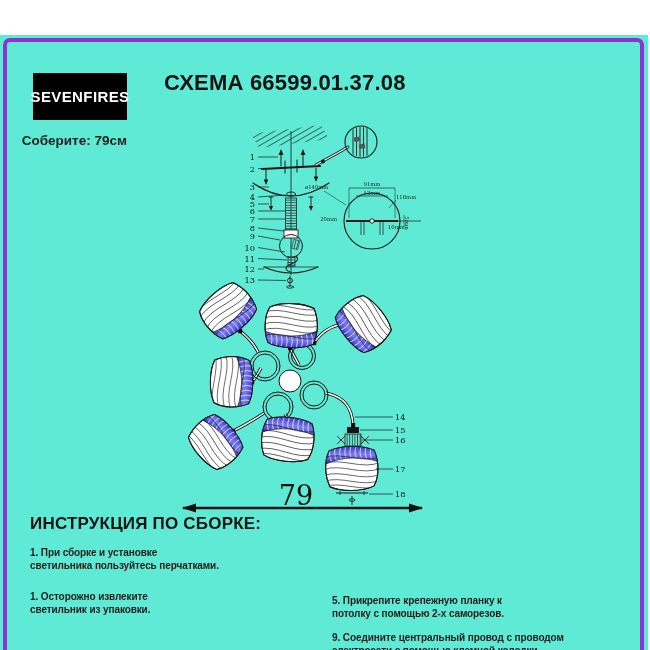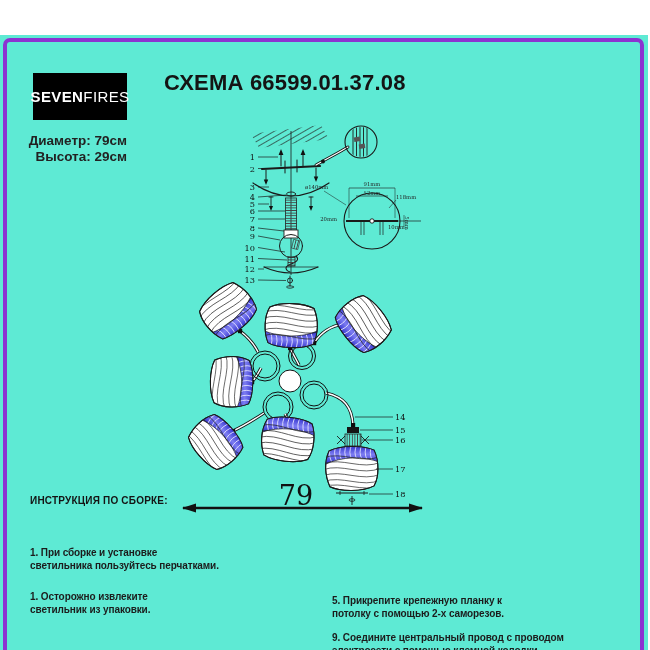--- a/index.html
+++ b/index.html
@@ -6,31 +6,31 @@
   html,body { width:650px; height:650px; background:#fff; overflow:hidden;
               font-family:"Liberation Sans", sans-serif; }
   .page { position:relative; width:648px; height:650px; background:#5eead4;margin-top:35px; }
   .frame { position:absolute; left:3px; top:3px; width:641px; height:637px;
            border:4px solid #8c33d1; border-radius:7px; }
 
   .logo { position:absolute; left:33px; top:38px; width:94px; height:47px;
           background:#000; color:#fff; display:flex; align-items:center;
           justify-content:center; font-size:15px; letter-spacing:.4px; }
   .logo .b { font-weight:800; }
-  .logo .l { font-weight:400; }
+  .logo .l { font-weight:700; }
 
   .specs { position:absolute; left:8px; top:98px; width:119px; text-align:right;
            font-size:13.5px; font-weight:600; color:#222; line-height:1.18; }
 
   .title { position:absolute; left:164px; top:34px; font-size:22px; font-weight:800;
            color:#141414; line-height:1.28; letter-spacing:.2px; }
 
   .diagram { position:absolute; left:0; top:0; width:650px; height:650px; }
 
-  .instr-head { position:absolute; left:30px; top:460px; font-size:10px;
+  .instr-head { position:absolute; left:30px; top:479px; font-size:17px;
                 font-weight:800; color:#141414; letter-spacing:.2px; }
   .instr { position:absolute; font-size:10px; font-weight:600; color:#1c1c1c;
            line-height:1.3; white-space:pre-line; letter-spacing:-.1px; }
   .i1 { left:30px;  top:511px; width:300px; }
   .i2 { left:30px;  top:555px; width:300px; }
   .i3 { left:30px;  top:596px; width:310px; }
   .i4 { left:332px; top:504px; width:312px; }
   .i5 { left:332px; top:559px; width:312px; }
   .i6 { left:332px; top:596px; width:312px; }
 
@@ -45,22 +45,21 @@
 
 <div class="page">
   <div class="frame"></div>
 
   <div class="logo">
     <span class="b">SEVEN</span>
       <span class="l">FIRES</span>
   </div>
 
   <div class="specs">
-    <div>Диаметр: 79см</div>
-    <div>Высота: 29см</div>
+    <div>Соберите: 79см</div>
   </div>
 
   <div class="title">
     <div>СХЕМА 66599.01.37.08</div>
   </div>
 
   <svg class="diagram" viewBox="0 0 650 650">
     <defs>
       <pattern id="hatchP" patternUnits="userSpaceOnUse" width="5" height="5" patternTransform="rotate(60)">
         <line x1="0" y1="0" x2="0" y2="5" stroke="#222" stroke-width="1.3"></line>

